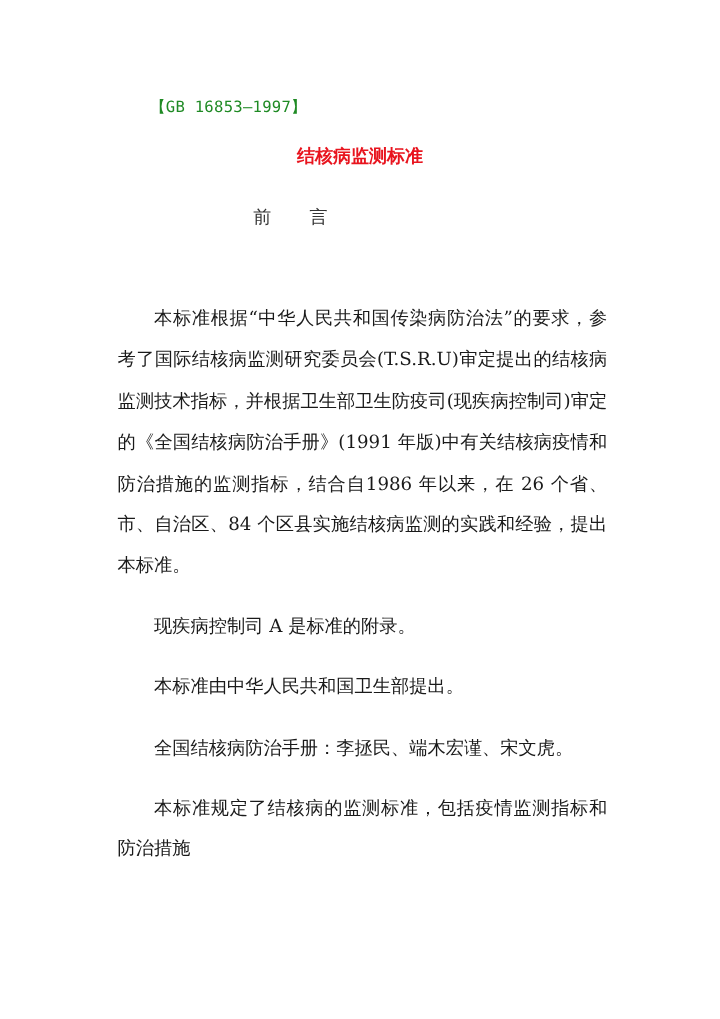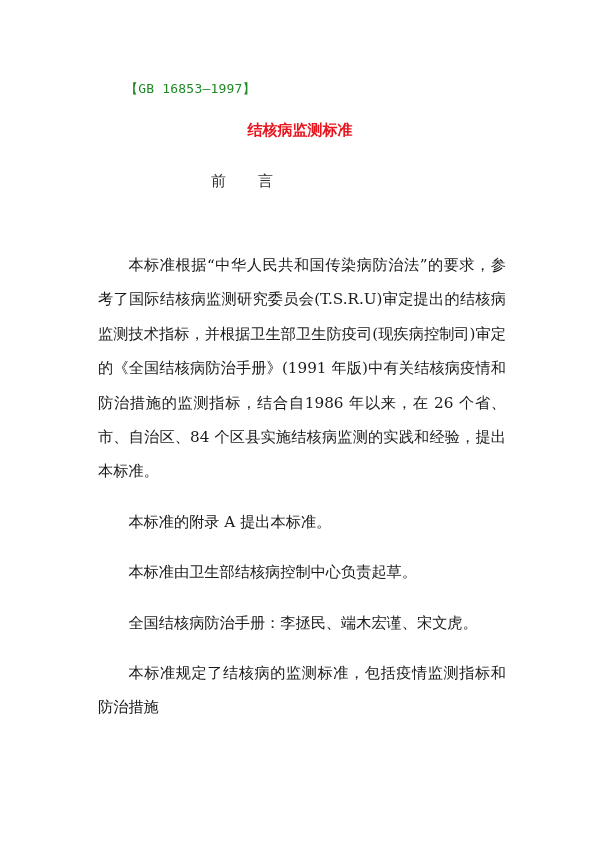--- a/index.html
+++ b/index.html
@@ -73,17 +73,17 @@
 <div class="std-code">【GB 16853—1997】</div>
 
 <div class="doc-title">结核病监测标准</div>
 
 <div class="section-heading">
   <span>前</span><span class="gap"></span><span>言</span>
 </div>
 
 <div class="body">
   <p>本标准根据“中华人民共和国传染病防治法”的要求，参考了国际结核病监测研究委员会(T.S.R.U)审定提出的结核病监测技术指标，并根据卫生部卫生防疫司(现疾病控制司)审定的《全国结核病防治手册》(1991 年版)中有关结核病疫情和防治措施的监测指标，结合自1986 年以来，在 26 个省、市、自治区、84 个区县实施结核病监测的实践和经验，提出本标准。</p>
-  <p>本标准的附录 A 提出本标准。</p>
-  <p>本标准由卫生部结核病控制中心负责起草。</p>
+  <p>现疾病控制司 A 是标准的附录。</p>
+  <p>本标准由中华人民共和国卫生部提出。</p>
   <p>全国结核病防治手册：李拯民、端木宏谨、宋文虎。</p>
   <p>本标准规定了结核病的监测标准，包括疫情监测指标和防治措施</p>
 </div>
 
 </body></html>

